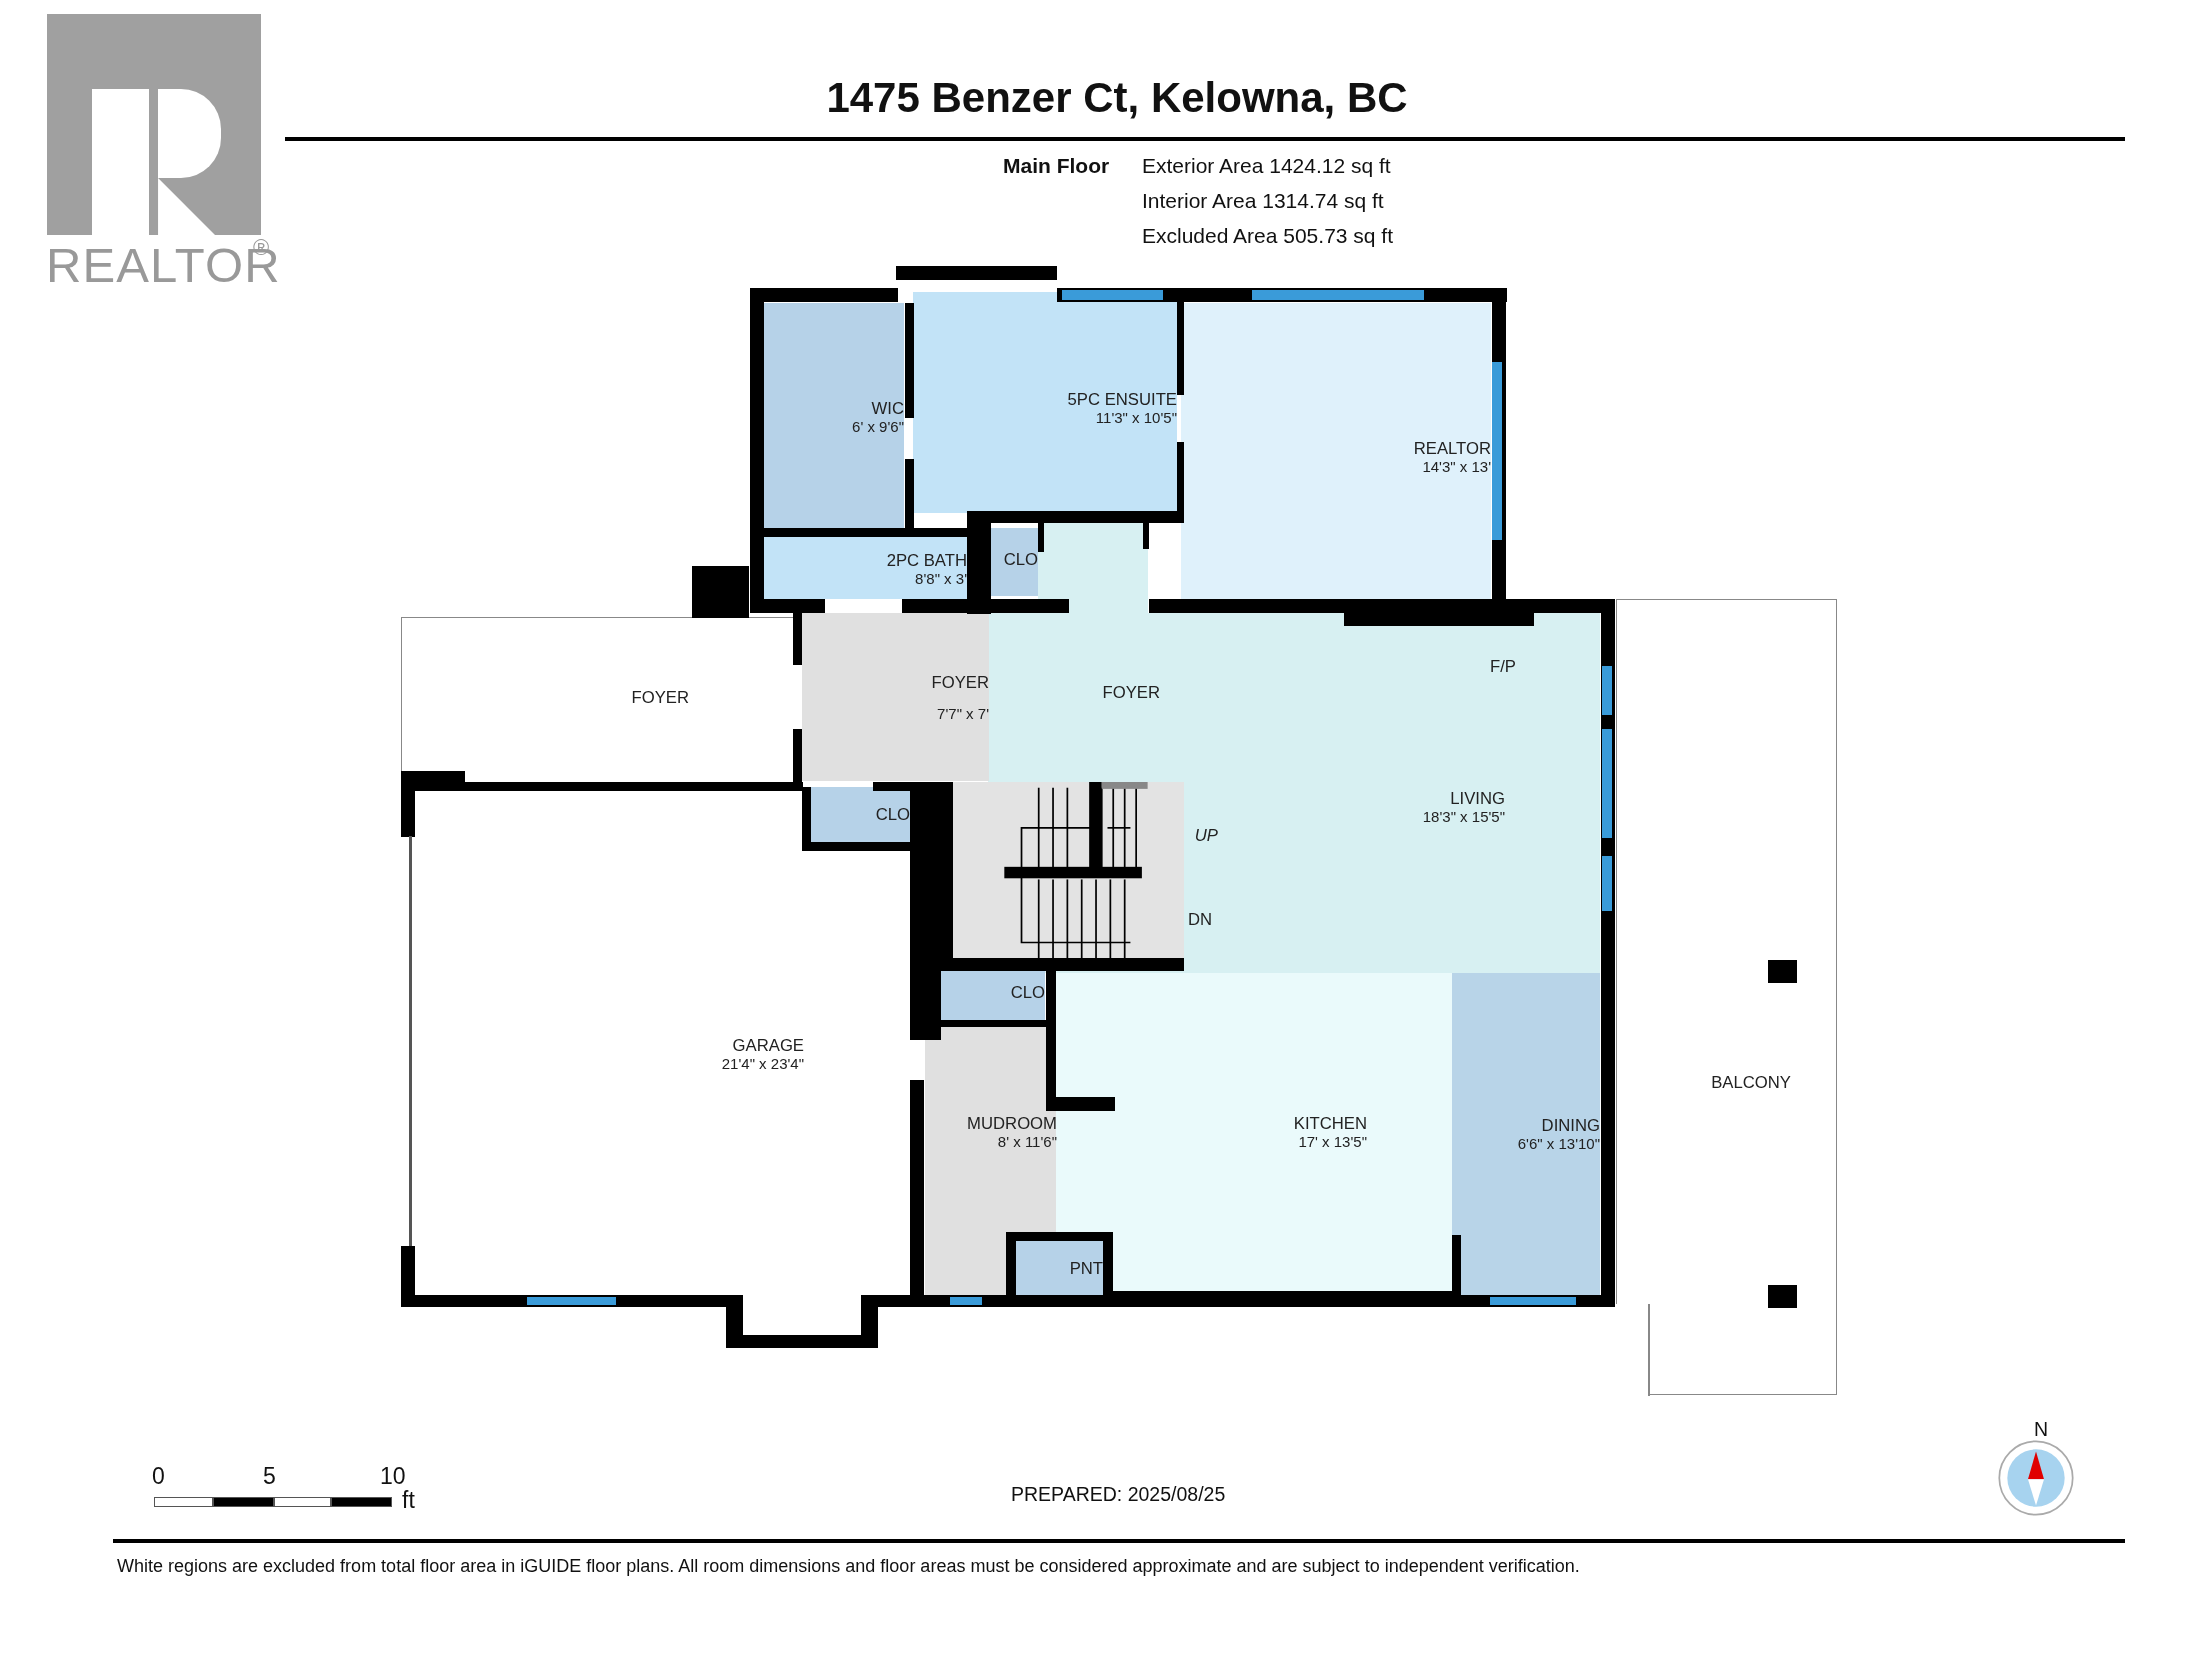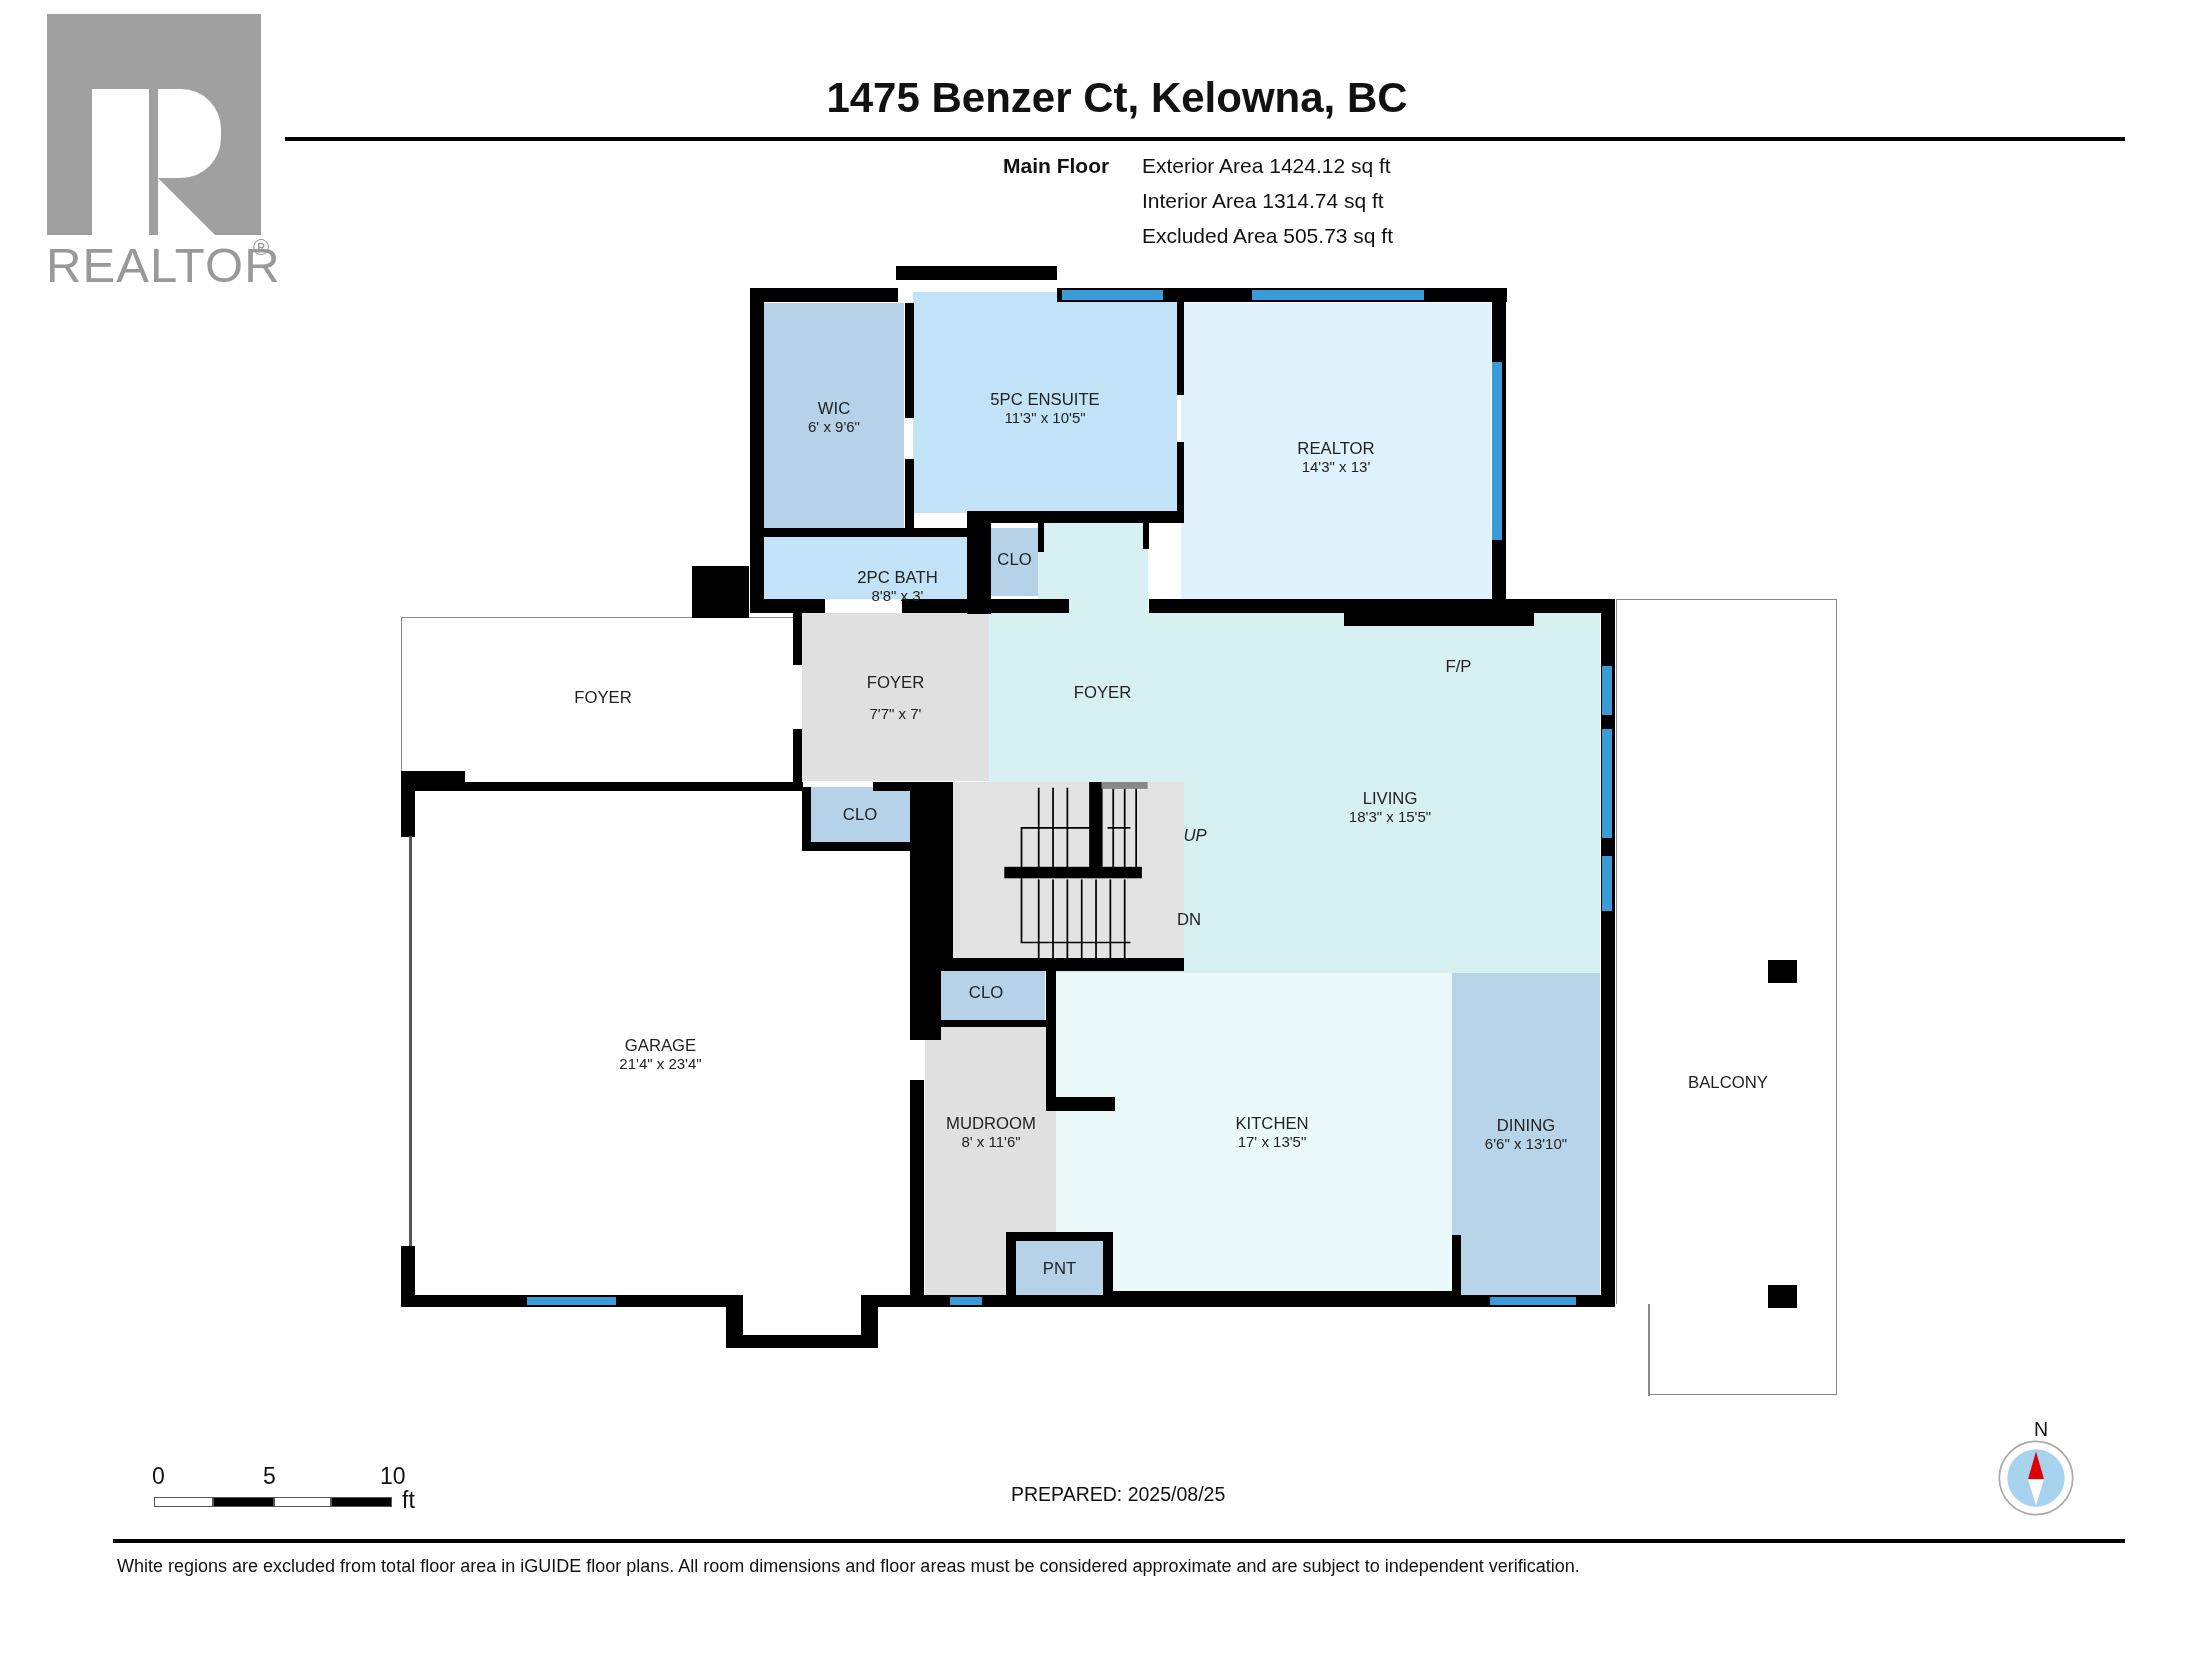--- a/index.html
+++ b/index.html
@@ -7,21 +7,21 @@
   .abs{position:absolute;}
   .logo-box{left:47px;top:14.4px;width:214px;height:221px;background:#a0a0a0;}
   .logo-r1{left:92px;top:89px;width:57px;height:167px;background:#fff;}
   .logo-r2{left:158px;top:89px;width:63px;height:89px;background:#fff;border-radius:0 40px 40px 0;}
   .logo-text{left:46px;top:237px;font-size:49px;color:#999;letter-spacing:1.1px;}
   .logo-reg{left:253px;top:235px;font-size:22px;color:#999;}
   .title{left:0;width:2234px;top:74px;text-align:center;font-size:42px;font-weight:bold;}
   .hline{height:4px;background:#000;}
   .area-label{font-size:21px;}
   .bold{font-weight:bold;}
-  .room{position:absolute;display:flex;flex-direction:column;align-items:center;justify-content:center;text-align:center;font-size:15px;line-height:1.15;color:#222;}
+  .room{position:absolute;display:flex;flex-direction:column;align-items:flex-end;justify-content:center;text-align:center;font-size:15px;line-height:1.15;color:#222;}
   .room .nm{font-size:16.7px;}
   .wall{position:absolute;background:#000;}
   .win{position:absolute;background:#3a9bd9;}
   .scale-seg{position:absolute;height:10.3px;top:1497px;border:1.1px solid #555;box-sizing:border-box;}
   .scale-num{position:absolute;font-size:23px;top:1463px;}
   .footer-text{left:117px;top:1556px;font-size:18px;}
   .prepared{left:1011px;top:1483px;font-size:19.5px;}
 </style>
 </head>
 <body>
@@ -165,21 +165,21 @@
       <span>6' x 9'6"</span>
     </div>
   <div class="room" style="left:913px;top:382px;width:264px;height:52px;">
       <span class="nm">5PC ENSUITE</span>
       <span>11'3" x 10'5"</span>
     </div>
   <div class="room" style="left:1181px;top:431px;width:310px;height:52px;">
       <span class="nm">REALTOR</span>
       <span>14'3" x 13'</span>
     </div>
-  <div class="room" style="left:764px;top:563px;width:203px;height:46px;margin-left:32px;">
+  <div class="room" style="left:764px;top:546px;width:203px;height:46px;">
       <span class="nm">2PC BATH</span>
       <span>8'8" x 3'</span>
     </div>
   <div class="room" style="left:991px;top:543px;width:47px;height:34px;">
       <span class="nm">CLO</span>
     </div>
   <div class="room" style="left:802px;top:672px;width:187px;height:52px;gap:13px;">
       <span class="nm">FOYER</span>
       <span>7'7" x 7'</span>
     </div>

